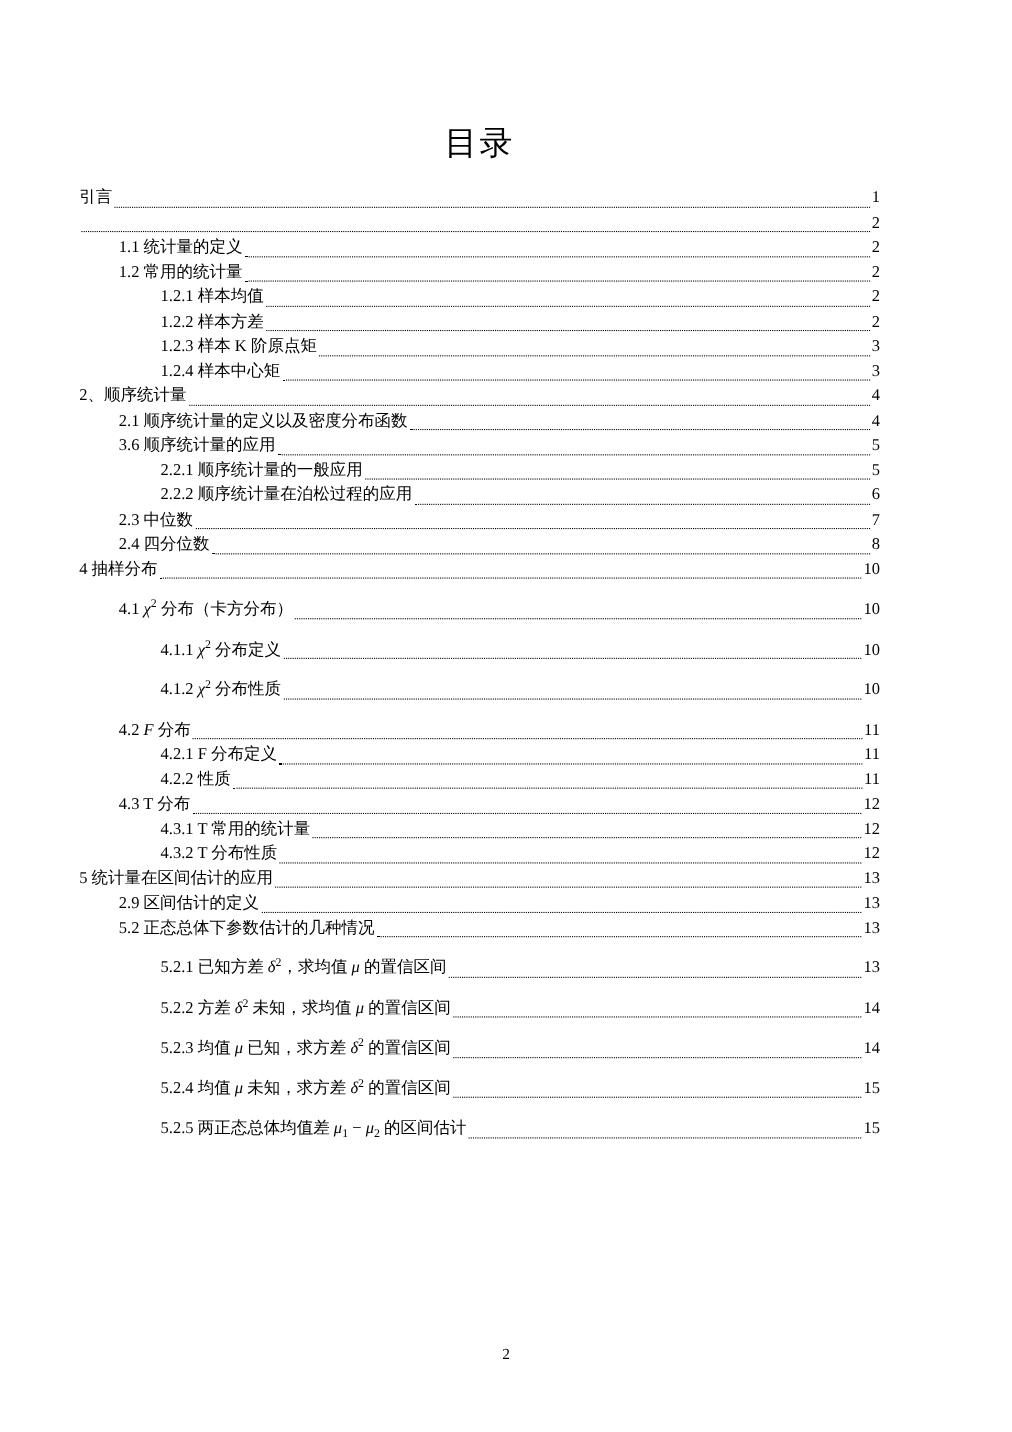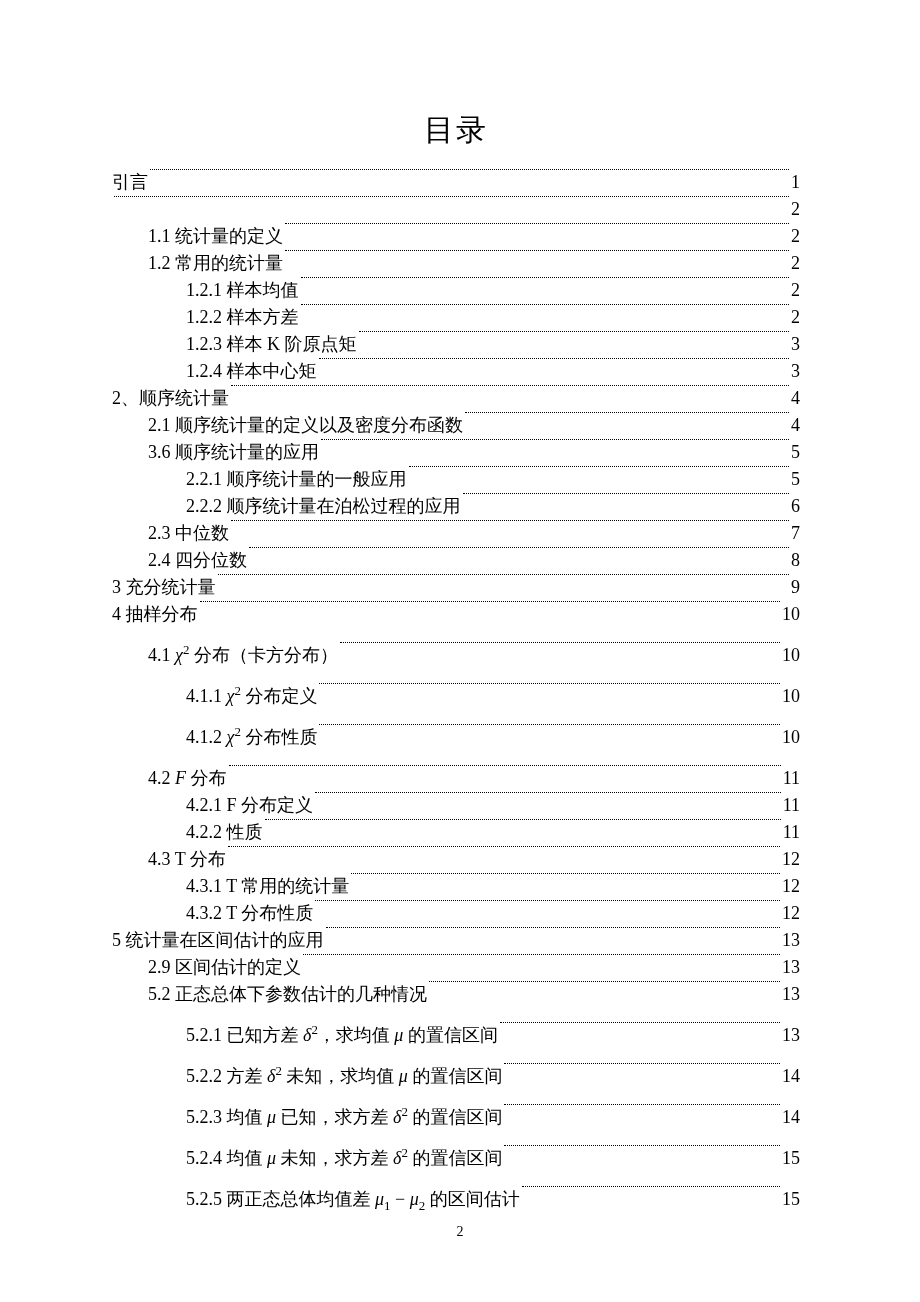--- a/index.html
+++ b/index.html
@@ -7,34 +7,34 @@
     padding: 0;
     background: #fff;
     font-family: "SimSun", "宋体", serif;
     color: #000;
   }
   .page {
     width: 920px;
     height: 1302px;
     position: relative;
     box-sizing: border-box;
-    padding: 110px 120px 40px 112px;
+    padding: 110px 120px 40px 72px;
   }
   .title {
     text-align: center;
     font-size: 30px;
     font-weight: 500;
     font-family: "SimHei", "黑体", sans-serif;
     letter-spacing: 2px;
     margin-bottom: 18px;
   }
   .toc-line {
     display: flex;
-    align-items: flex-start;
-    font-size: 18px;
+    align-items: flex-end;
+    font-size: 15px;
     line-height: 1.5;
     margin: 0;
   }
   .toc-line .label { white-space: nowrap; }
   .toc-line .dots {
     flex: 1;
     border-bottom: 1.3px dotted #000;
     margin: 0 2px 3px 2px;
     min-width: 6px;
   }
@@ -127,25 +127,20 @@
         <span class="label">2.3 中位数</span>
         <span class="dots"></span>
         <span class="pg">7</span>
       </div>
       <div class="toc-line ind1">
         <span class="label">2.4 四分位数</span>
         <span class="dots"></span>
         <span class="pg">8</span>
       </div>
       <div class="toc-line ind0">
-        <span class="label">3    充分统计量</span>
-        <span class="dots"></span>
-        <span class="pg">9</span>
-      </div>
-      <div class="toc-line ind0">
         <span class="label">4    抽样分布</span>
         <span class="dots"></span>
         <span class="pg">10</span>
       </div>
       <div class="toc-line ind1 gap-math">
         <span class="label">4.1   <i>χ</i><sup>2</sup> 分布（卡方分布）</span>
         <span class="dots"></span>
         <span class="pg">10</span>
       </div>
       <div class="toc-line ind2 gap-math">

